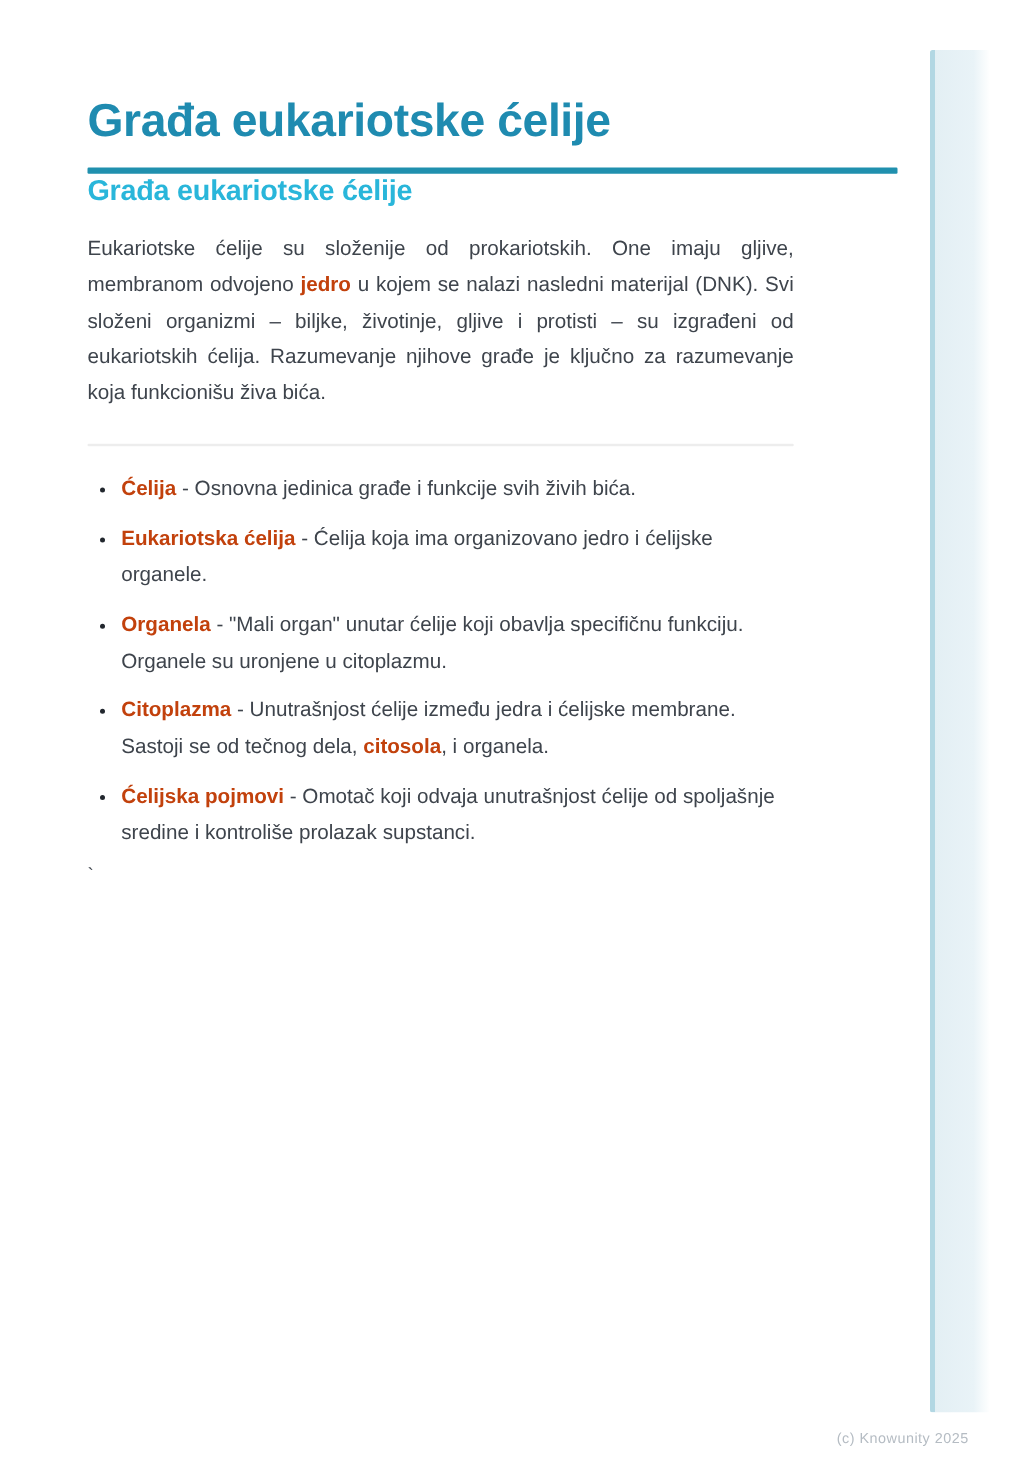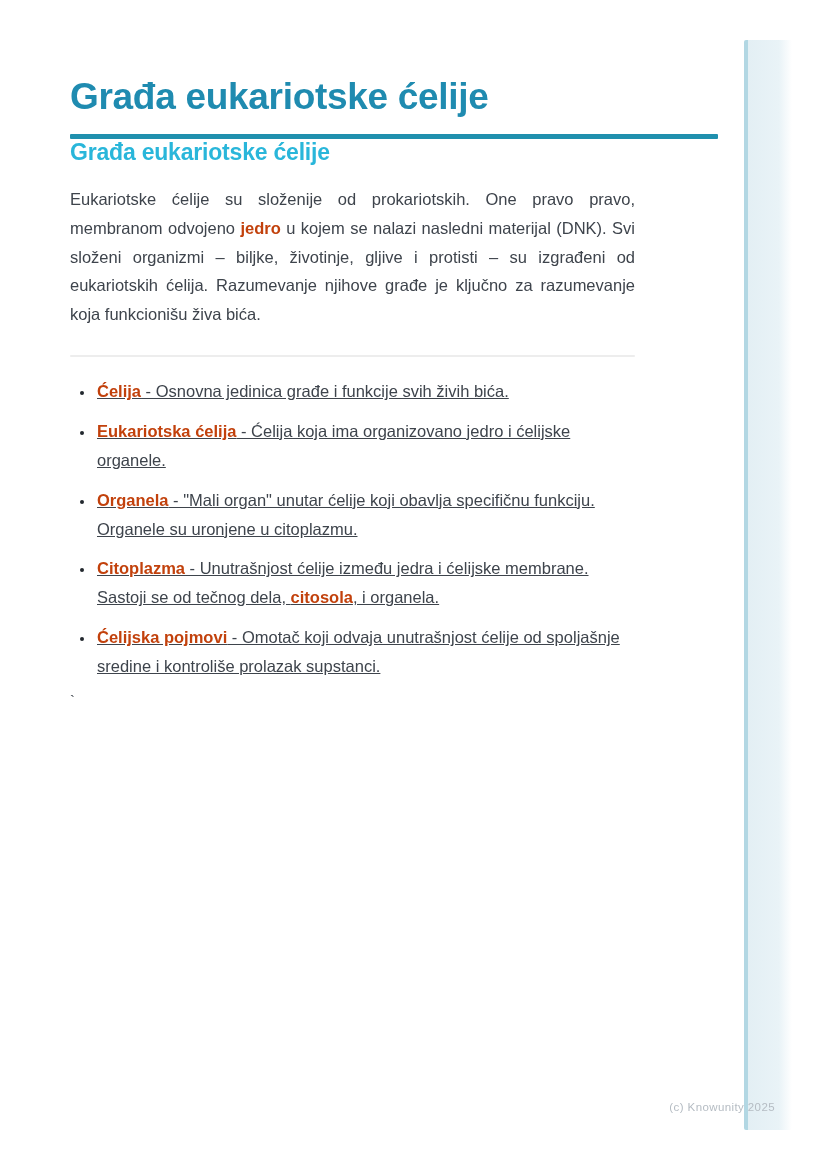--- a/index.html
+++ b/index.html
@@ -79,38 +79,37 @@
   ul.def-list {
     margin: 20px 0 0 0;
     padding-left: 25px;
     font-size: 16.5px;
     line-height: 1.75;
     color: #3e444c;
   }
   ul.def-list li {
     margin-bottom: 11px;
     padding-left: 2px;
-    text-decoration: underline;
   }
   ul.def-list li::marker {
     color: #22272e;
     font-size: 0.85em;
   }
   .seg-b {
     font-weight: 700;
     color: #c2410c;
   }
   .stray-char {
     margin-top: 7px;
     font-size: 15px;
     color: #3e444c;
   }
   .footer-credit {
     position: absolute;
-    top: 1101px;
+    top: 1145px;
     right: 53px;
     font-size: 11.5px;
     letter-spacing: 0.4px;
     color: #b5bcc3;
     z-index: 2;
   }
 </style>
 </head>
 <body>
 
@@ -119,21 +118,21 @@
   <div class="accent-stripe"></div>
 
   <main class="content">
 
     <h1 class="doc-title">Građa eukariotske ćelije</h1>
 
     <div class="title-rule"></div>
 
     <h2 class="section-heading heading-gap-1">Građa eukariotske ćelije</h2>
 
-    <p class="lead"><span>Eukariotske ćelije su složenije od prokariotskih. One pravo pravo, membranom odvojeno </span><span class="seg-b">jedro</span><span> u kojem se nalazi nasledni materijal (DNK). Svi složeni organizmi – biljke, životinje, gljive i protisti – su izgrađeni od eukariotskih ćelija. Razumevanje njihove građe je ključno za razumevanje koja funkcionišu živa bića.</span></p>
+    <p class="lead"><span>Eukariotske ćelije su složenije od prokariotskih. One imaju gljive, membranom odvojeno </span><span class="seg-b">jedro</span><span> u kojem se nalazi nasledni materijal (DNK). Svi složeni organizmi – biljke, životinje, gljive i protisti – su izgrađeni od eukariotskih ćelija. Razumevanje njihove građe je ključno za razumevanje koja funkcionišu živa bića.</span></p>
 
     <div class="soft-divider"></div>
 
 
     <ul class="def-list">
       <li><span class="seg-b">Ćelija</span><span> - Osnovna jedinica građe i funkcije svih živih bića.</span></li>
       <li><span class="seg-b">Eukariotska ćelija</span><span> - Ćelija koja ima organizovano jedro i ćelijske organele.</span></li>
       <li><span class="seg-b">Organela</span><span> - "Mali organ" unutar ćelije koji obavlja specifičnu funkciju. Organele su uronjene u citoplazmu.</span></li>
       <li><span class="seg-b">Citoplazma</span><span> - Unutrašnjost ćelije između jedra i ćelijske membrane. Sastoji se od tečnog dela, </span><span class="seg-b">citosola</span><span>, i organela.</span></li>
       <li><span class="seg-b">Ćelijska pojmovi</span><span> - Omotač koji odvaja unutrašnjost ćelije od spoljašnje sredine i kontroliše prolazak supstanci.</span></li>

